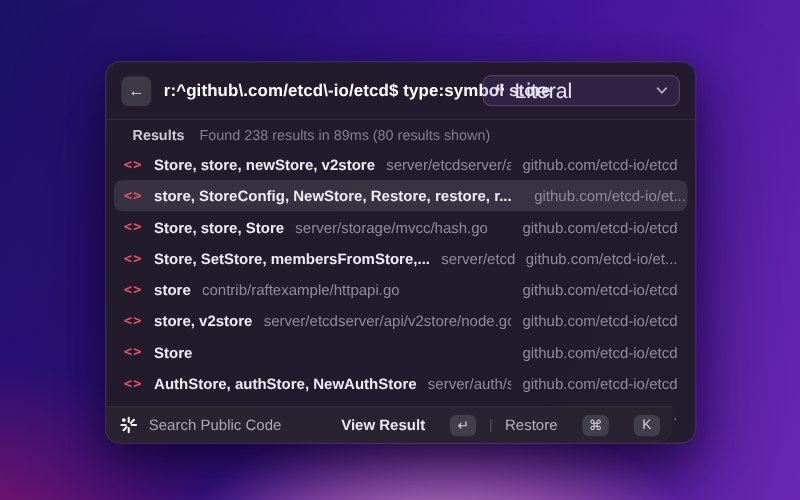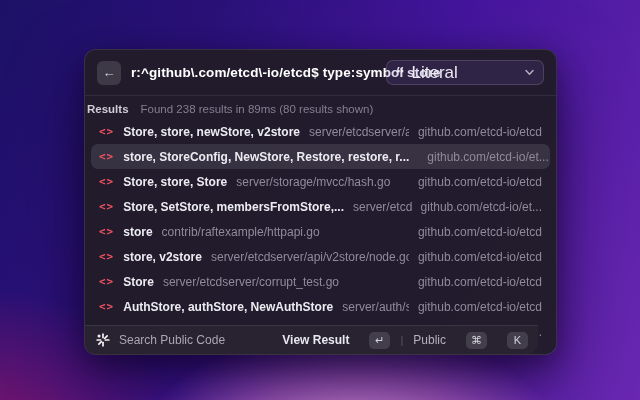--- a/index.html
+++ b/index.html
@@ -44,21 +44,21 @@
     width:158px;height:25px;padding:0 9px;box-sizing:border-box;
     background:rgba(103,76,168,0.20);
     border:1px solid rgba(255,255,255,0.14);border-radius:7px;cursor:pointer;
   }
   .quote-ic{color:#f0eef4;font-size:17px;line-height:6px;height:8px;font-weight:700;transform:translateY(2px);}
   .pattern-label{color:#eceaf1;font-size:17px;font-weight:500;flex:1 1 auto;}
   .chev{flex:0 0 auto;display:flex;}
   
   .results-head{
     display:flex;align-items:center;gap:12px;height:15px;
-    padding:5px 14px 0 2px;font-size:11.5px;
+    padding:5px 14px 0 21px;font-size:11.5px;
   }
   .results-label{color:#cfccd7;font-weight:700;}
   .results-summary{color:#847f91;}
   
   .list{padding:3px 6px 0 6px;}
   .row{
     height:25px;display:flex;align-items:center;gap:9px;
     padding:0 8px;border-radius:7px;white-space:nowrap;overflow:hidden;cursor:pointer;
   }
   .row.selected{background:rgba(255,255,255,0.10);}
@@ -153,21 +153,20 @@
       </div>
       <div class="row">
         <span class="code-ic">&lt;&gt;</span>
         <span class="sym">store, v2store</span>
         <span class="path">server/etcdserver/api/v2store/node.go</span>
         <span class="repo">github.com/etcd-io/etcd</span>
       </div>
       <div class="row">
         <span class="code-ic">&lt;&gt;</span>
         <span class="sym">Store</span>
-        <span class="path">server/etcdserver/corrupt_test.go</span>
         <span class="repo">github.com/etcd-io/etcd</span>
       </div>
       <div class="row">
         <span class="code-ic">&lt;&gt;</span>
         <span class="sym">AuthStore, authStore, NewAuthStore</span>
         <span class="path">server/auth/store.go</span>
         <span class="repo">github.com/etcd-io/etcd</span>
       </div>
       <div class="row">
         <span class="code-ic">&lt;&gt;</span>
@@ -192,19 +191,19 @@
       </svg>
     </span>
     <span class="app-label">Search Public Code</span>
     <div class="spacer"></div>
     <div class="fbtn">
       <span class="primary-label">View Result</span>
       <span class="keycap">↵</span>
     </div>
     <span class="fdivider">|</span>
     <div class="fbtn">
-      <span class="actions-label">Public</span>
+      <span class="actions-label">Restore</span>
       <span class="keycap">⌘</span>
       <span class="keycap">K</span>
     </div>
   </div>
 
 </div>
 
 </body></html>

